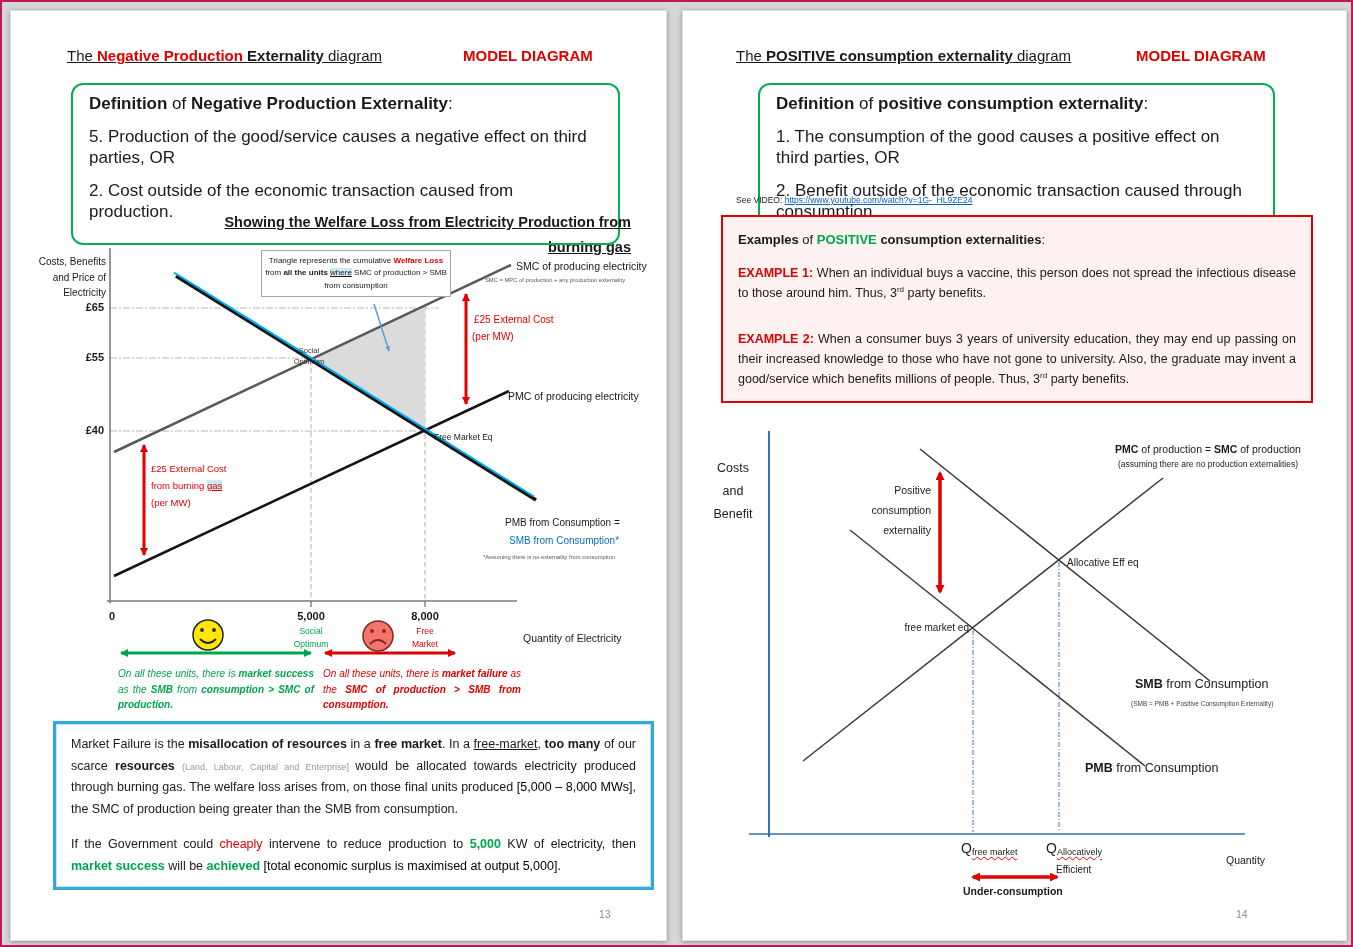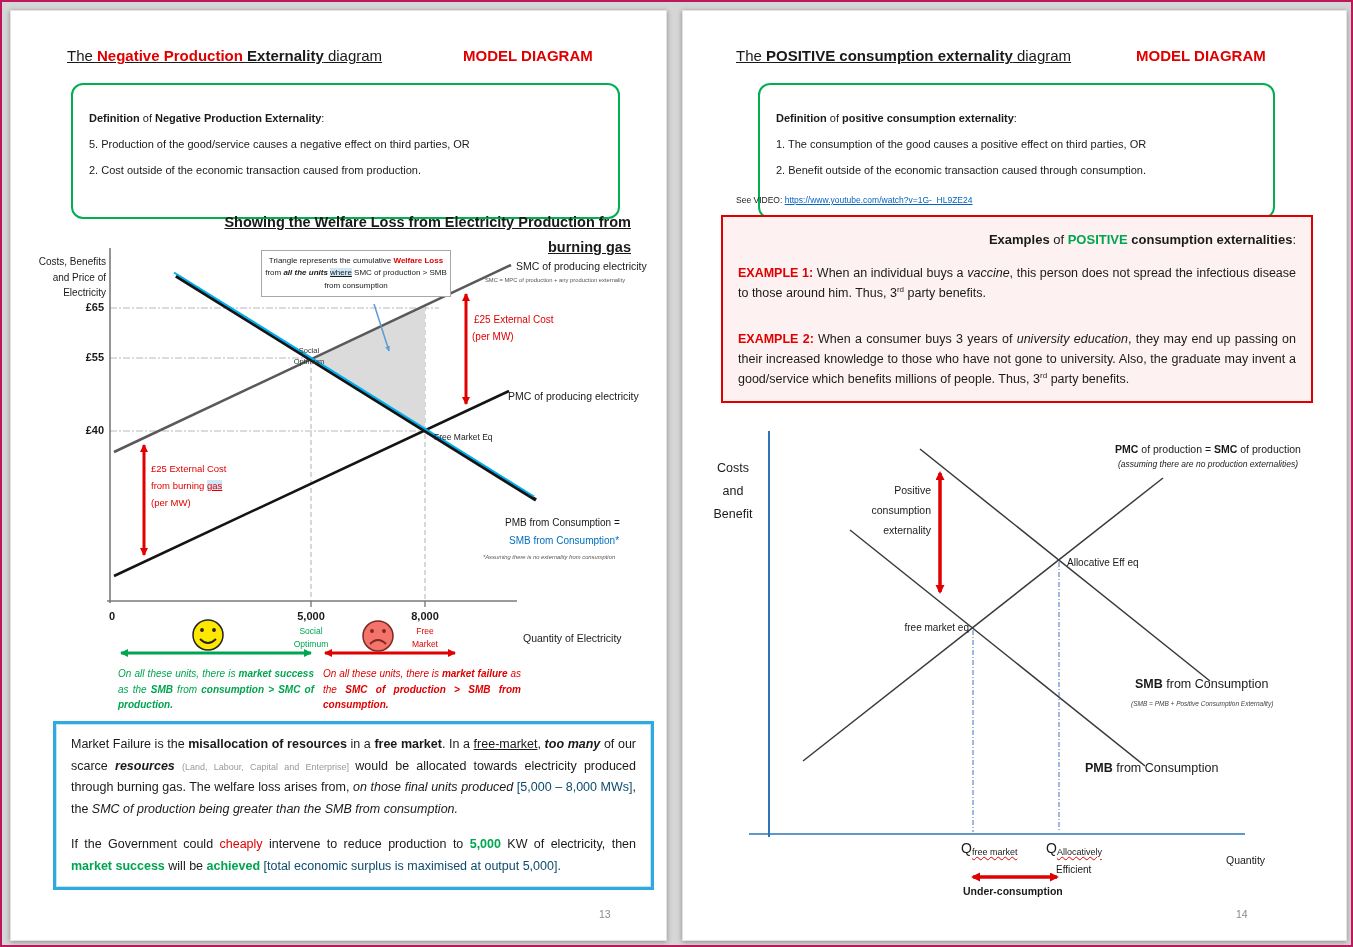--- a/index.html
+++ b/index.html
@@ -4,40 +4,40 @@
 <style>
   html,body{margin:0;padding:0}
   body{font-family:"Liberation Sans",sans-serif;color:#1a1a1a;background:#c9c9c9}
   .canvas{position:relative;width:1353px;height:947px;background:#d6d6d6;border:2px solid #be185d;box-sizing:border-box;overflow:hidden}
   .page{position:absolute;top:8px;background:#fff;box-shadow:0 1px 5px rgba(0,0,0,.35);border:1px solid #e3e3e3;box-sizing:border-box}
   #pL{left:8px;width:657px;height:931px}
   #pR{left:680px;width:665px;height:931px}
   .abs{position:absolute}
   .layer{position:absolute;left:0;top:0;z-index:1}
   .z2{z-index:2}.z0{z-index:0}
-  .b{font-weight:700}.i{font-style:italic}.r{color:#E00000}.g{color:#00A550}
-  .u{text-decoration:underline}.gy{color:#0c4a6e}
+  .b{font-weight:700}.i{}.r{color:#E00000}.g{color:#00A550}
+  .u{text-decoration:underline}.gy{color:#000000}
   .sm{font-size:9px;color:#9a9a9a}
   .sup{font-size:8px;vertical-align:super}
   .link{color:#0563C1;text-decoration:underline}
   .hlb{background:#cfe6f5;text-decoration:underline}
   .t15{font-size:15px;font-weight:700;white-space:nowrap}
   .tmain{text-decoration:underline;font-weight:400}
   .tmain .b{font-weight:700}
-  .defbox{border:2.5px solid #00B050;border-radius:12px;padding:21px 16px;font-size:11px;line-height:1.2;z-index:2}
+  .defbox{border:2.5px solid #00B050;border-radius:12px;padding:3px 16px;font-size:17px;line-height:1.2;z-index:2}
   .defbox>div{margin:6px 0 13px 0}
   .defbox>div:last-child{margin-bottom:18px}
   .chhead{text-align:right;font-weight:700;font-size:14.5px}
   .chhead span{text-decoration:underline}
   .ann{width:182px;border:1px solid #a8a8a8;background:#fff;font-size:8px;line-height:1.55;text-align:center;padding:4px 3px;z-index:3}
   .lab{position:absolute;z-index:2;white-space:nowrap}
   .bluebox{border:3px solid #2FA9E0;box-shadow:0 0 0 1px #bfe6f7 inset;padding:10px 15px;font-size:12.5px;line-height:1.72;text-align:justify;z-index:2}
   .bluebox .p1{margin:0 0 14px 0}
   .exbox{border:2px solid #E00000;background:#FDF1F1;padding:12px 15px;font-size:12.5px;line-height:1.62;text-align:justify;box-sizing:border-box;z-index:2}
-  .exbox .head{font-size:13px;margin-bottom:13px;text-align:right}
+  .exbox .head{font-size:13px;margin-bottom:13px;text-align:left}
   .exbox .ex1{margin-bottom:25px}
   .notegrn{color:#00A550;font-style:italic;font-size:10px;line-height:1.55;text-align:justify}
   .notered{color:#E00000;font-style:italic;font-size:10px;line-height:1.55;text-align:justify}
   .pgnum{color:#8a8a8a;font-size:10.5px}
   .qbig{font-size:14px}
   .qsub{font-size:9px;position:relative;top:2px;text-decoration:underline wavy #E00000 1px}
   .ctr{text-align:center}.rt{text-align:right}
 </style>
 </head>
 <body>

